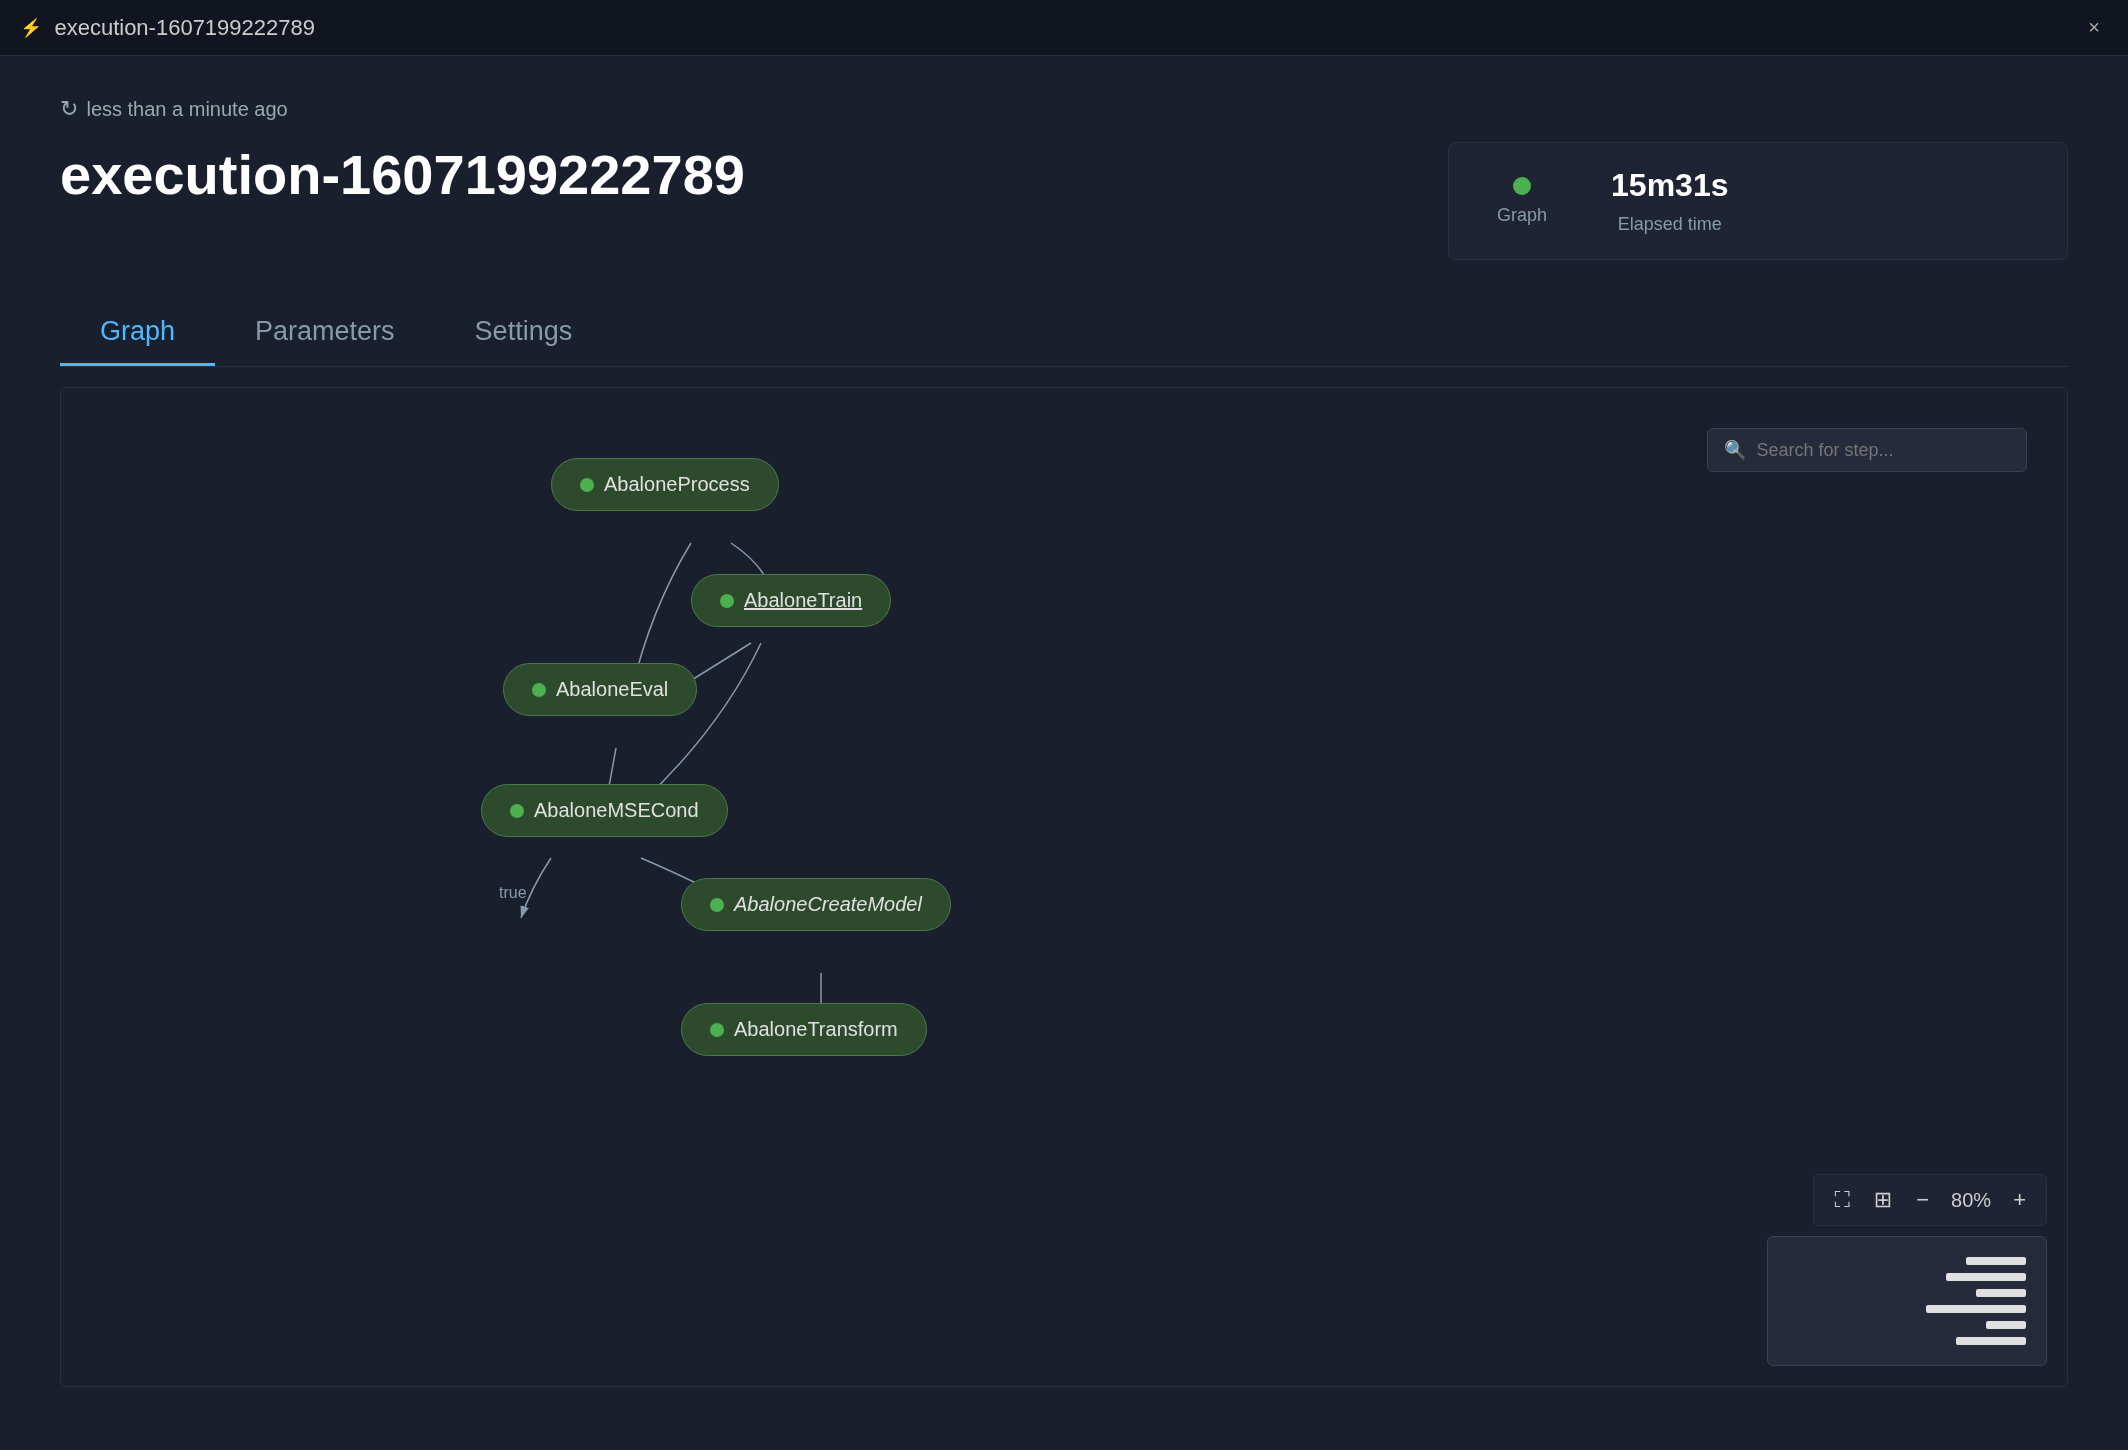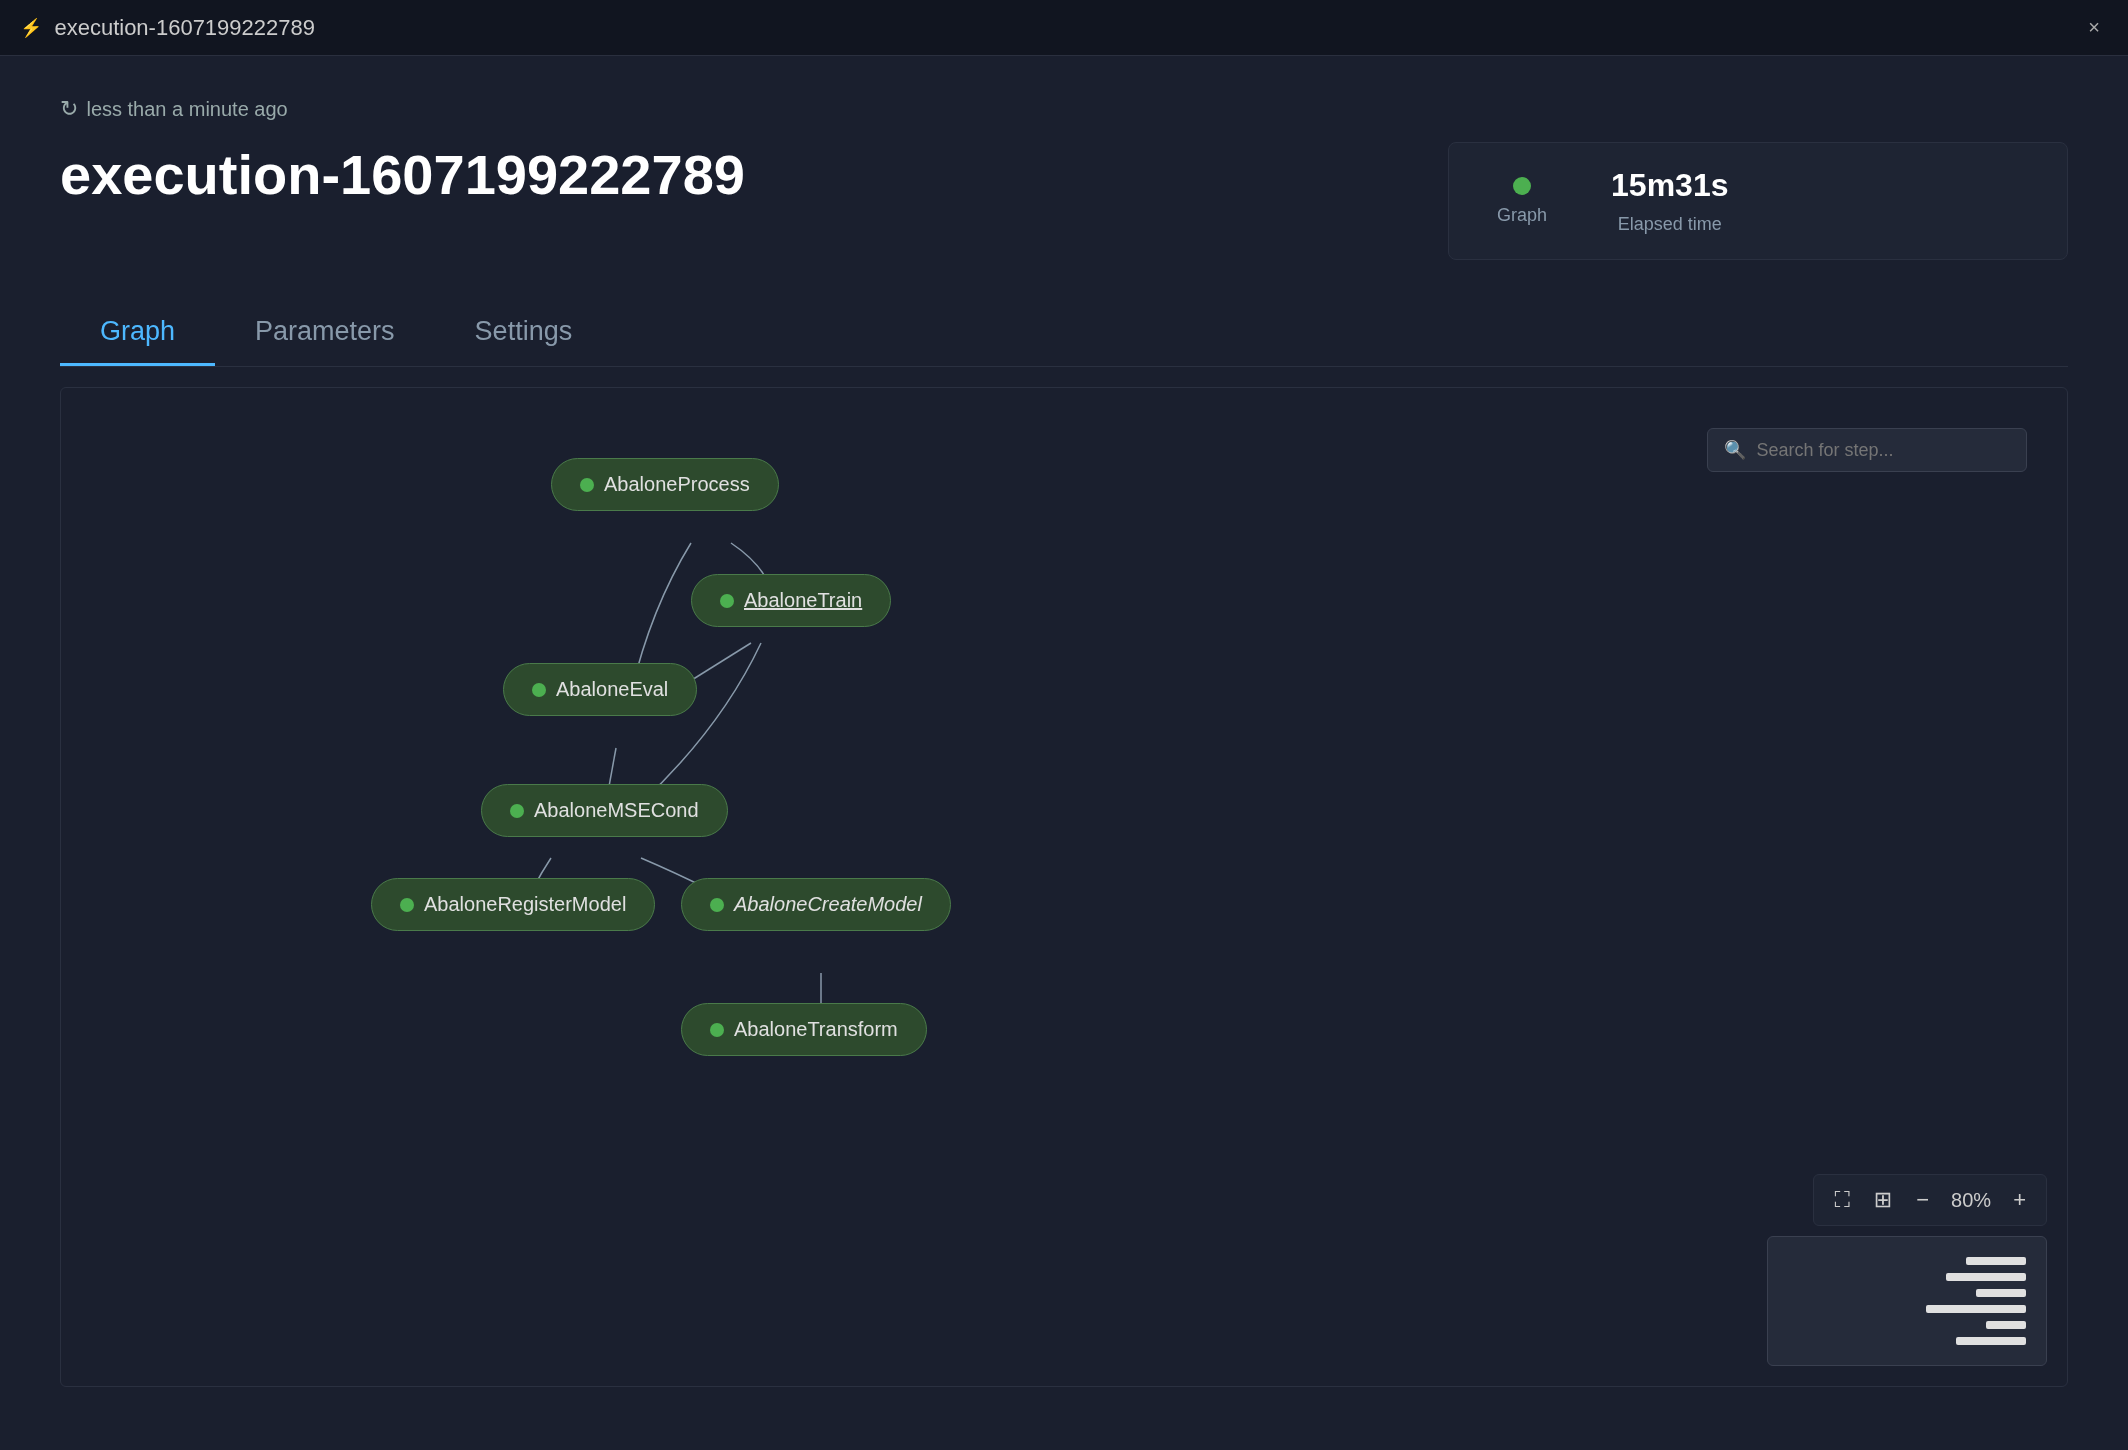--- a/index.html
+++ b/index.html
@@ -355,24 +355,20 @@
     <div class="node" style="left: 442px; top: 275px;">
       <span class="node-dot"></span>
       <span>AbaloneEval</span>
     </div>
 
     <div class="node" style="left: 420px; top: 396px;">
       <span class="node-dot"></span>
       <span>AbaloneMSECond</span>
     </div>
 
-    <div class="node" style="left: 310px; top: 490px;">
-      <span class="node-dot"></span>
-      <span>AbaloneRegisterModel</span>
-    </div>
 
     <div class="node" style="left: 620px; top: 490px; font-style: italic;">
       <span class="node-dot"></span>
       <span>AbaloneCreateModel</span>
     </div>
 
     <div class="node" style="left: 620px; top: 615px;">
       <span class="node-dot"></span>
       <span>AbaloneTransform</span>
     </div>

